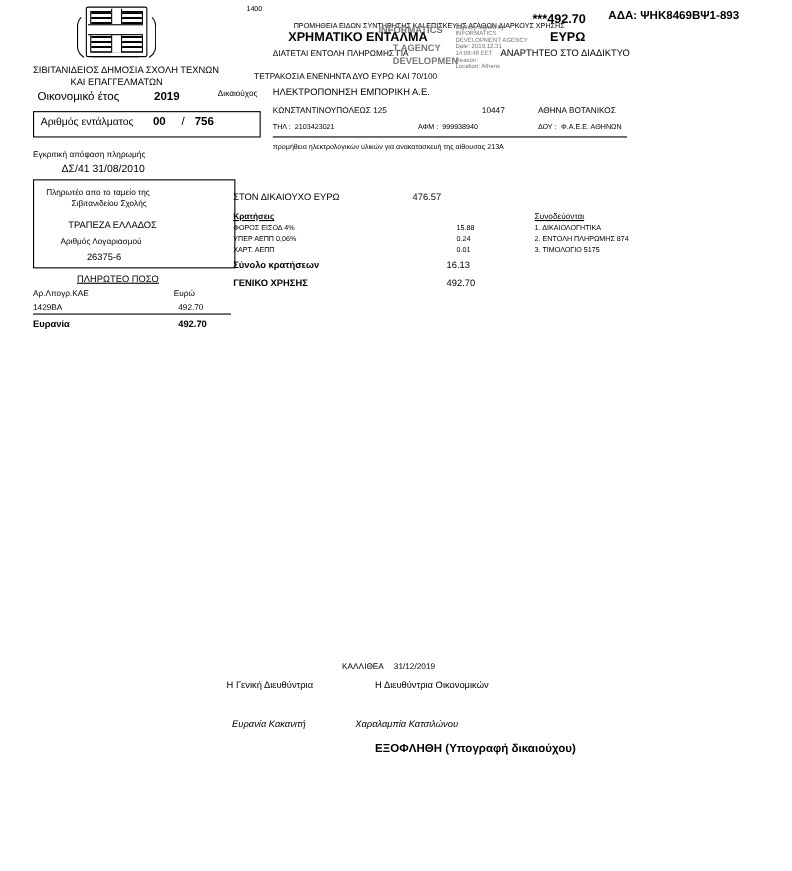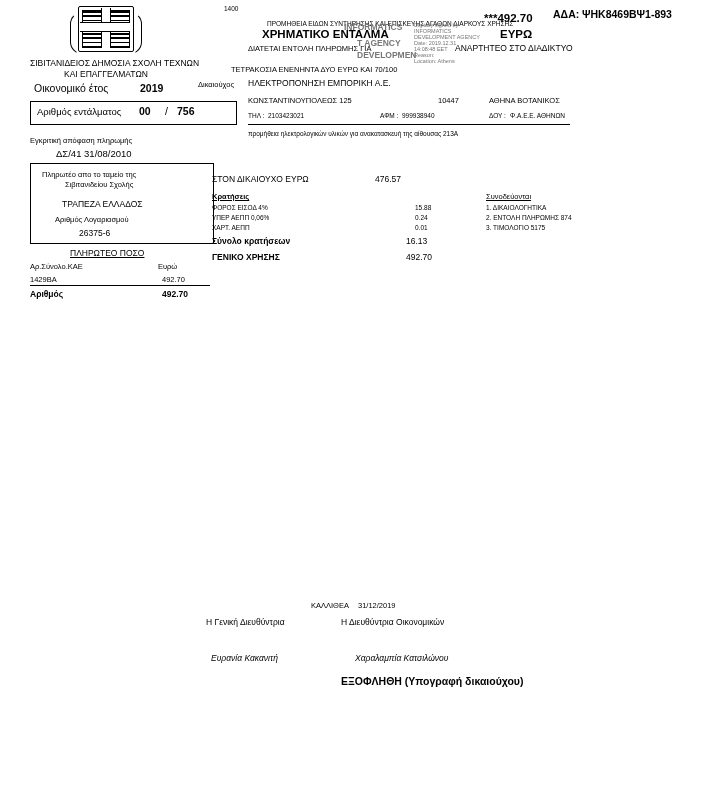--- a/index.html
+++ b/index.html
@@ -179,26 +179,26 @@
   <div class="abs t9" style="left:56px; top:148px;">ΔΣ/41 31/08/2010</div>
 
   <div class="bankbox"></div>
   <div class="abs t7" style="left:42px; top:170px;">Πληρωτέο απο το ταμείο της</div>
   <div class="abs t7" style="left:65px; top:180px;">Σιβιτανιδείου Σχολής</div>
   <div class="abs t8" style="left:62px; top:199px;">ΤΡΑΠΕΖΑ ΕΛΛΑΔΟΣ</div>
   <div class="abs t7" style="left:55px; top:215px;">Αριθμός Λογαριασμού</div>
   <div class="abs t8" style="left:79px; top:228px;">26375-6</div>
 
   <div class="abs t8 u" style="left:70px; top:248px;">ΠΛΗΡΩΤΕΟ ΠΟΣΟ</div>
-  <div class="abs t7" style="left:30px; top:262px;">Αρ.Σύνολο.ΚΑΕ</div>
+  <div class="abs t7" style="left:30px; top:262px;">Αρ.Λπογρ.ΚΑΕ</div>
   <div class="abs t7" style="left:158px; top:262px;">Ευρώ</div>
   <div class="abs t7" style="left:30px; top:275px;">1429ΒΑ</div>
   <div class="abs t7" style="left:162px; top:275px;">492.70</div>
   <div class="hr" style="left:30px; top:285px; width:180px;"></div>
-  <div class="abs t8 b" style="left:30px; top:289px;">Αριθμός</div>
+  <div class="abs t8 b" style="left:30px; top:289px;">Ευρανία</div>
   <div class="abs t8 b" style="left:162px; top:289px;">492.70</div>
 
   <div class="abs t8" style="left:212px; top:174px;">ΣΤΟΝ ΔΙΚΑΙΟΥΧΟ ΕΥΡΩ</div>
   <div class="abs t8" style="left:375px; top:174px;">476.57</div>
 
   <div class="abs t7 b u" style="left:212px; top:192px;">Κρατήσεις</div>
 
   <div class="abs t6" style="left:212px; top:204px;">ΦΟΡΟΣ ΕΙΣΟΔ 4%</div>
   <div class="abs t6" style="left:415px; top:204px;">15.88</div>
   <div class="abs t6" style="left:212px; top:214px;">ΥΠΕΡ ΑΕΠΠ 0,06%</div>
@@ -217,17 +217,17 @@
   <div class="abs t6" style="left:486px; top:214px;">2. ΕΝΤΟΛΗ ΠΛΗΡΩΜΗΣ 874</div>
   <div class="abs t6" style="left:486px; top:224px;">3. ΤΙΜΟΛΟΓΙΟ 5175</div>
 
   <div class="abs t7" style="left:311px; top:601px;">ΚΑΛΛΙΘΕΑ</div>
   <div class="abs t7" style="left:358px; top:601px;">31/12/2019</div>
 
   <div class="abs t8" style="left:206px; top:617px;">Η  Γενική Διευθύντρια</div>
   <div class="abs t8" style="left:341px; top:617px;">Η Διευθύντρια Οικονομικών</div>
 
   <div class="abs t8 i" style="left:211px; top:653px;">Ευρανία Κακανιτή</div>
-  <div class="abs t8 i" style="left:355px; top:653px;text-align:right;">Χαραλαμπία Κατσιλώνου</div>
+  <div class="abs t8 i" style="left:323px; top:653px;text-align:right;">Χαραλαμπία Κατσιλώνου</div>
 
   <div class="abs t10 b" style="left:341px; top:675px;">ΕΞΟΦΛΗΘΗ (Υπογραφή δικαιούχου)</div>
 
 </div>
 
 </body></html>

